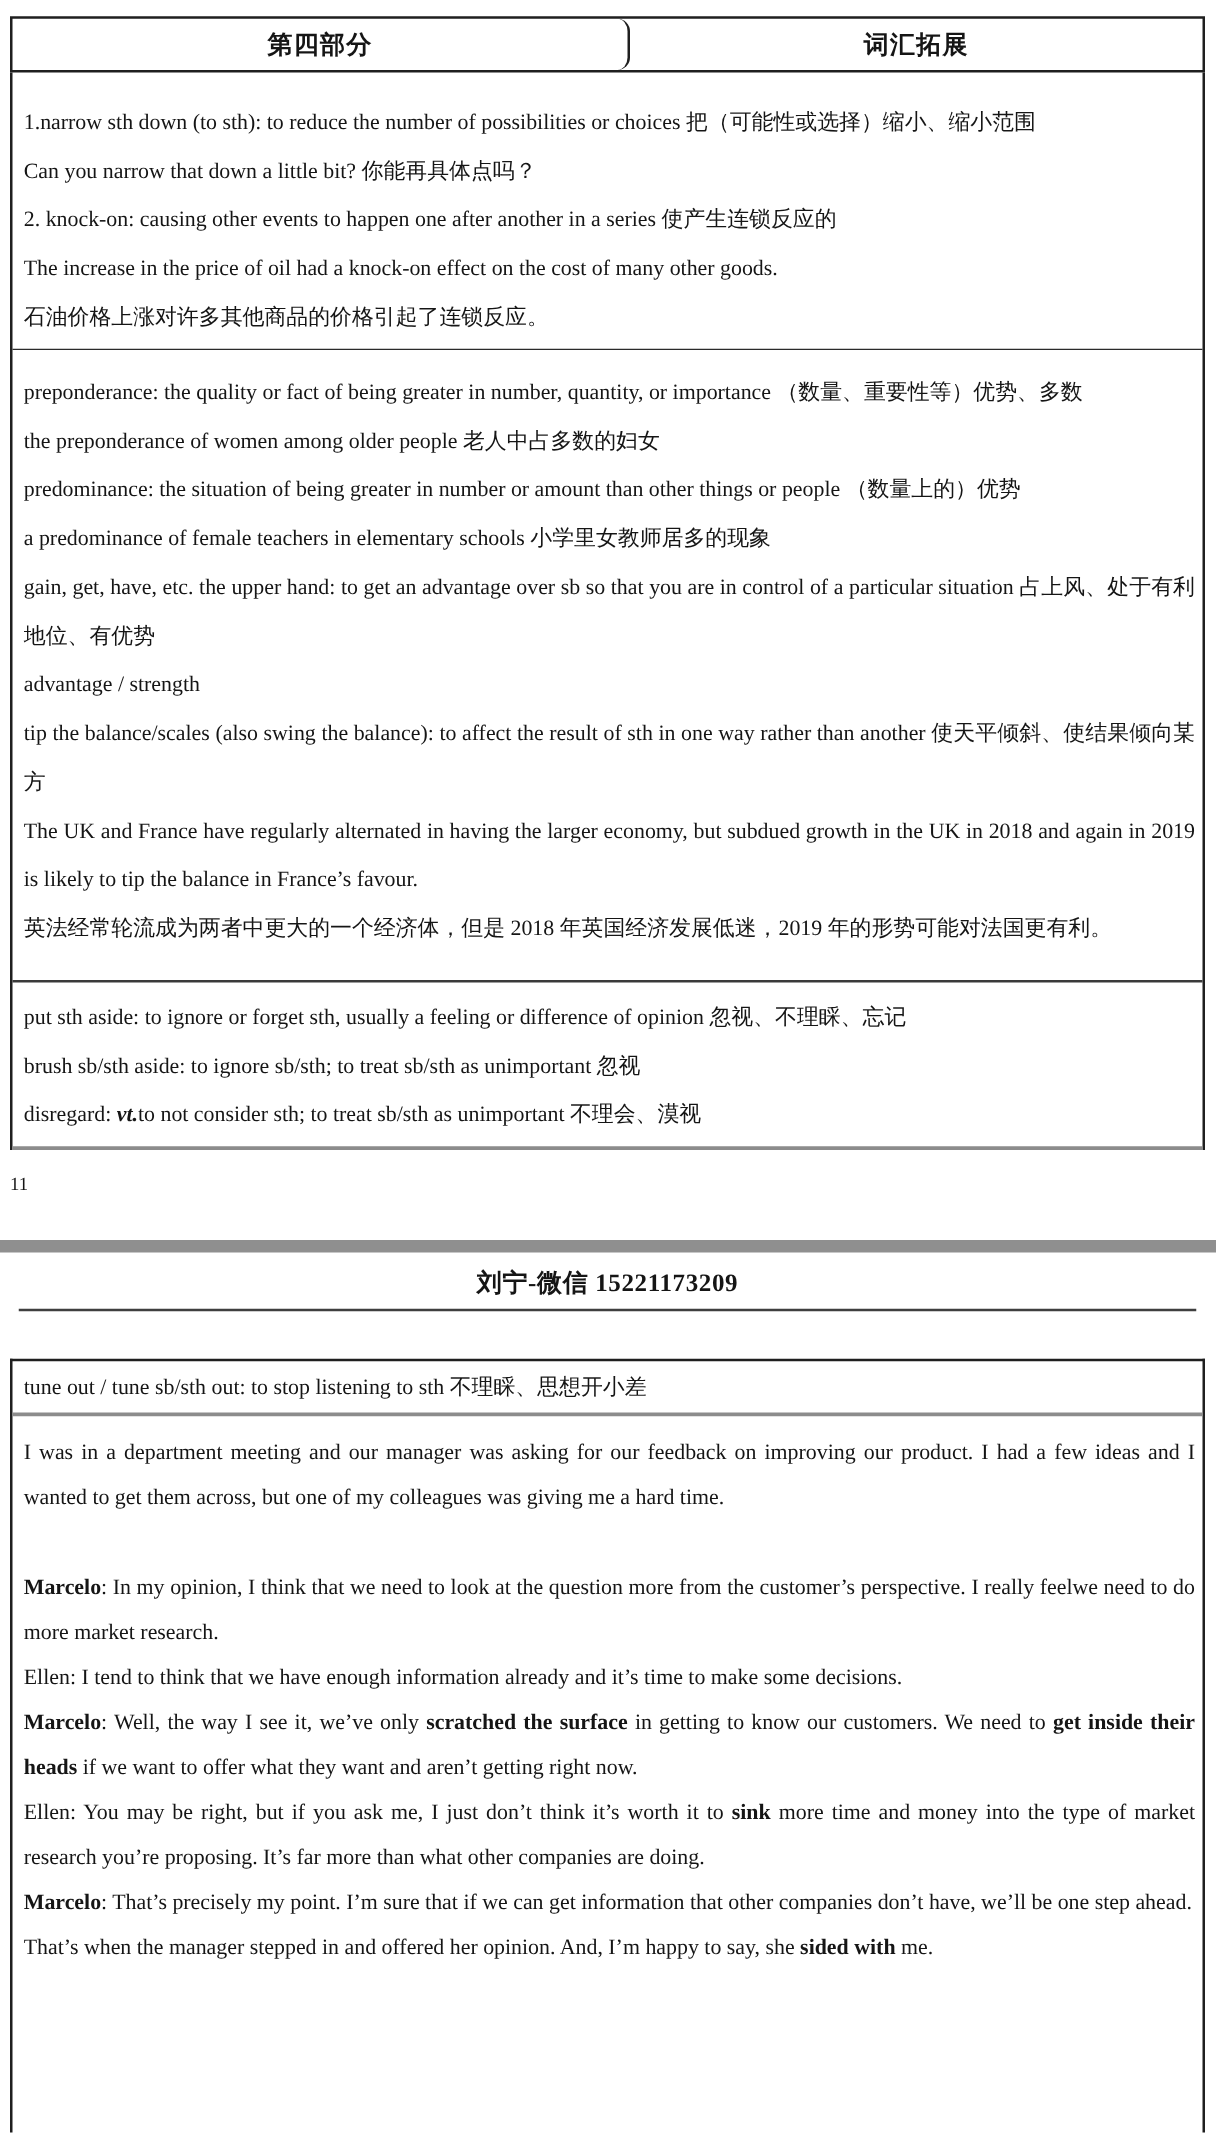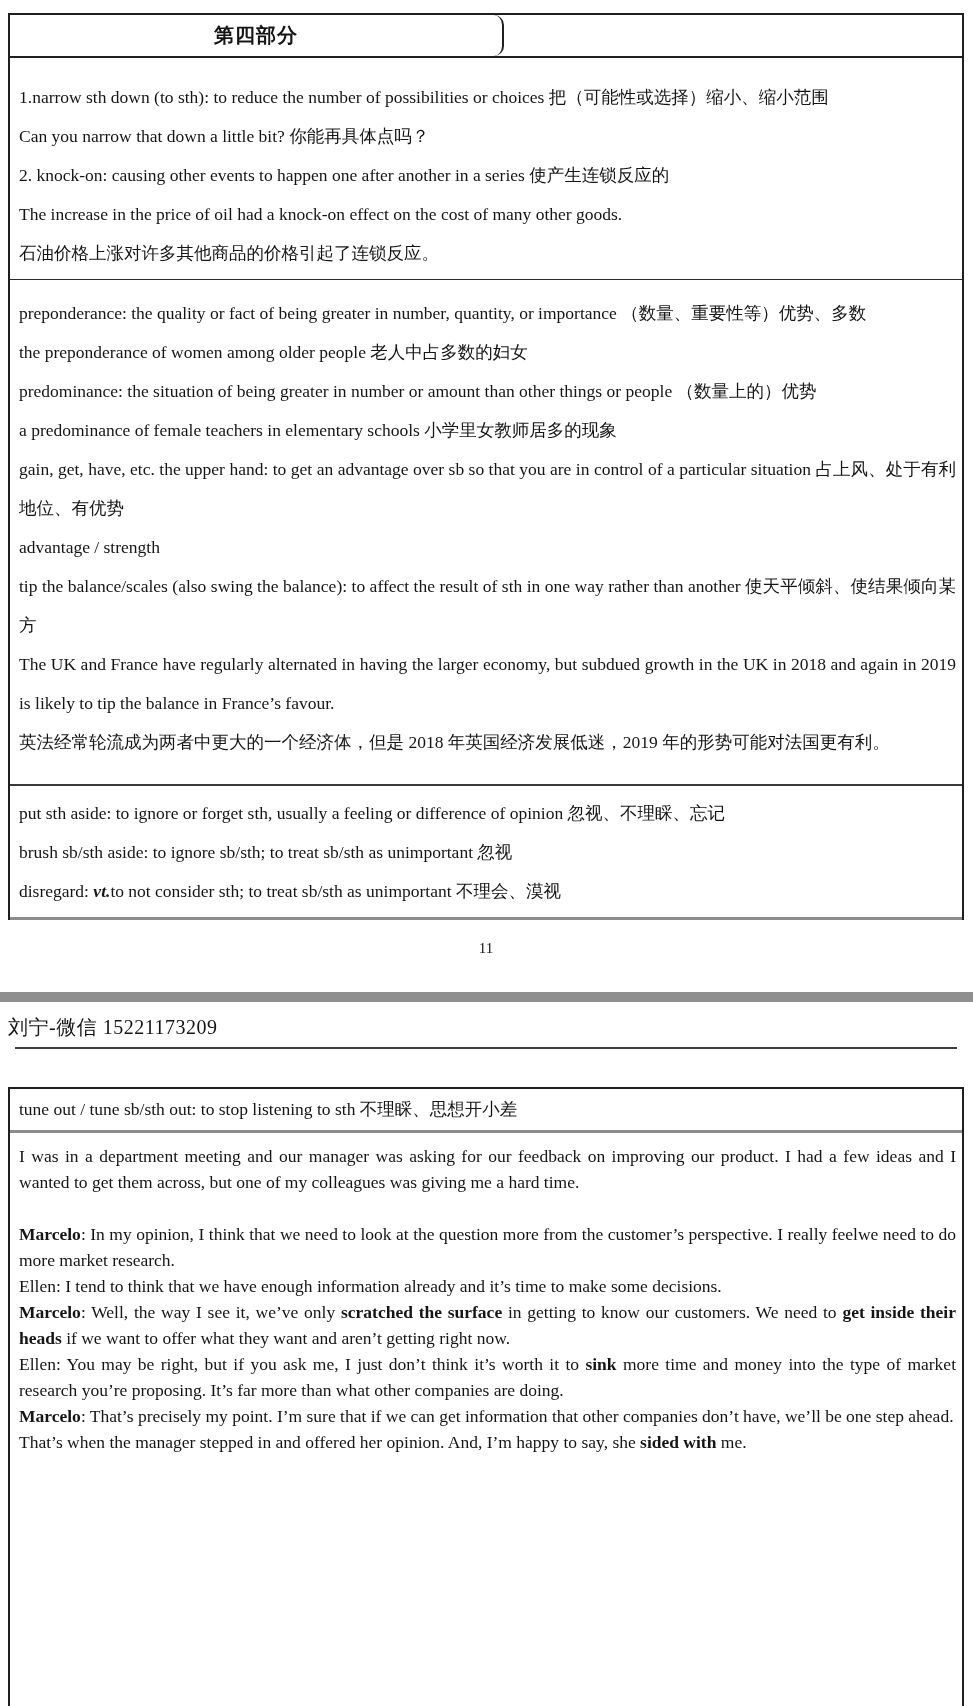--- a/index.html
+++ b/index.html
@@ -25,40 +25,41 @@
   .vrow{padding:0 6px 0 9px;}
   .vrow p{
     margin:0;font-size:17.5px;line-height:39px;text-align:justify;
   }
   .row-a{padding-top:20px;padding-bottom:6px;border-bottom:1.5px solid #2a2a2a;}
   .row-b{padding-top:14px;padding-bottom:22px;border-bottom:2px solid #3a3a3a;}
   .row-c{padding-top:8px;padding-bottom:6px;border-bottom:3px solid #8c8c8c;}
   .row-d{padding-top:3px;padding-bottom:3px;border-bottom:3px solid #8c8c8c;}
   .row-d p{line-height:35px;}
   .row-e{padding-top:10px;height:578px;overflow:hidden;border-bottom:4px solid #8c8c8c;}
-  .row-e p{line-height:26px;}
+  .row-e p{line-height:36px;}
   
   .page-number{
-    text-align:center;font-size:15px;line-height:20px;
+    font-size:15px;line-height:20px;
     margin-top:18px;margin-bottom:34px;
   }
   .gray-bar{width:973px;height:10px;background:#8f8f8f;}
   .watermark{
-    font-weight:normal;font-size:20px;line-height:26px;
+    text-align:center;font-weight:bold;font-size:20px;line-height:26px;
     margin-top:12px;letter-spacing:0.5px;
   }
   .rule{height:0;border-top:2.5px solid #3f3f3f;margin:7px 7px 0 7px;}
 </style>
 </head>
 <body>
 
 <div class="doc">
 
   <div class="hdr-table">
     <div class="hdr-cell left">第四部分</div>
+    <div class="hdr-cell right">词汇拓展</div>
   </div>
 
   <div class="vtable first">
     <div class="vrow row-a">
       <p>1.narrow sth down (to sth): to reduce the number of possibilities or choices 把（可能性或选择）缩小、缩小范围</p>
       <p>Can you narrow that down a little bit?  你能再具体点吗？</p>
       <p>2. knock-on: causing other events to happen one after another in a series 使产生连锁反应的</p>
       <p>The increase in the price of oil had a knock-on effect on the cost of many other goods.</p>
       <p>石油价格上涨对许多其他商品的价格引起了连锁反应。</p>
     </div>

